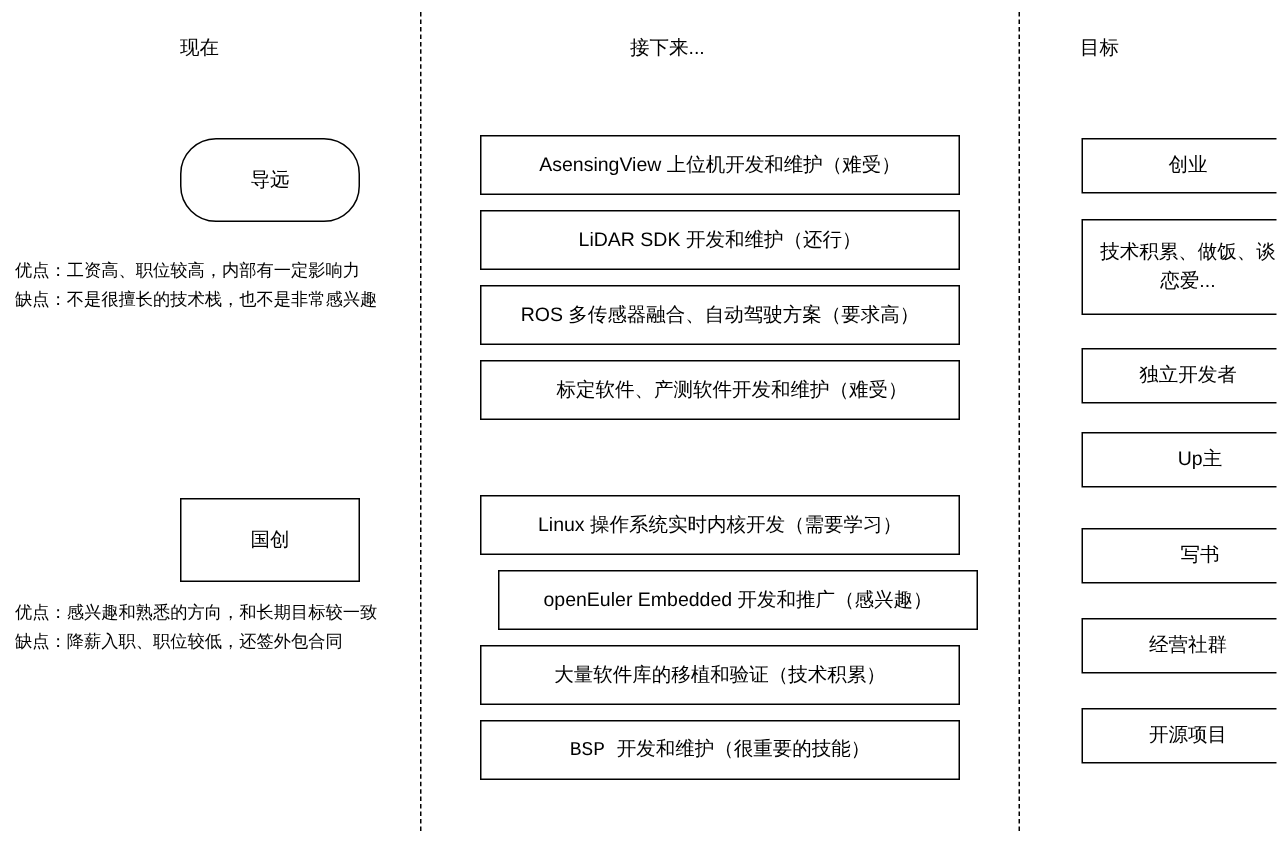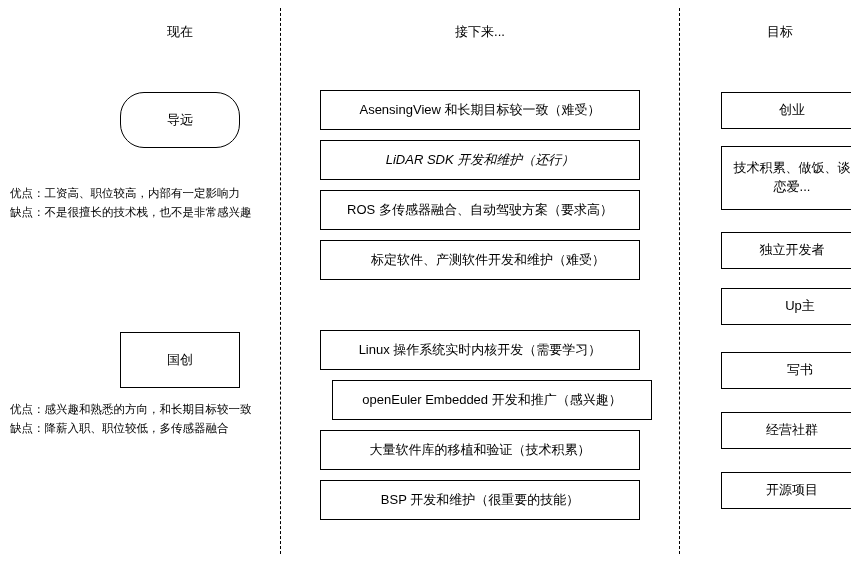--- a/index.html
+++ b/index.html
@@ -26,21 +26,21 @@
     height: 546px;
     width: 0;
     border-left: 1px dashed #000000;
   }
   .divider.d1 { left: 280px; }
   .divider.d2 { left: 679px; }
 
   .col-title {
     position: absolute;
     font-size: 13px;
-    text-align: center;
+    text-align: left;
     white-space: nowrap;
   }
   .col-title.t1 { left: 120px; top: 23px; width: 120px; }
   .col-title.t2 { left: 420px; top: 23px; width: 120px; }
   .col-title.t3 { left: 720px; top: 23px; width: 120px; }
 
   .box {
     position: absolute;
     border: 1px solid #000000;
     background: #ffffff;
@@ -63,21 +63,21 @@
   .box.left.l2 { top: 332px; }
 
   .notes {
     position: absolute;
     left: 10px;
     width: 262px;
     font-size: 11.5px;
     line-height: 1.65;
     white-space: pre-line;
   }
-  .notes.n1 { top: 184px; }
+  .notes.n1 { top: 172px; }
   .notes.n2 { top: 400px; }
 
   
   .box.mid {
     left: 320px;
     width: 320px;
     height: 40px;
   }
 
   
@@ -97,31 +97,31 @@
   <div class="col-title t1">现在</div>
   <div class="col-title t2">接下来...</div>
   <div class="col-title t3">目标</div>
 
   <div class="box left l1">导远</div>
   <div class="notes n1">优点：工资高、职位较高，内部有一定影响力
 缺点：不是很擅长的技术栈，也不是非常感兴趣</div>
 
   <div class="box left l2">国创</div>
   <div class="notes n2">优点：感兴趣和熟悉的方向，和长期目标较一致
-缺点：降薪入职、职位较低，多传感器融合</div>
+缺点：降薪入职、职位较低，还签外包合同</div>
 
-  <div class="box mid" style="top:90px;">AsensingView 和长期目标较一致（难受）</div>
-  <div class="box mid" style="top:140px;font-style:italic;">LiDAR SDK 开发和维护（还行）</div>
+  <div class="box mid" style="top:90px;">AsensingView 上位机开发和维护（难受）</div>
+  <div class="box mid" style="top:140px;">LiDAR SDK 开发和维护（还行）</div>
   <div class="box mid" style="top:190px;">ROS 多传感器融合、自动驾驶方案（要求高）</div>
   <div class="box mid" style="top:240px;padding-left:16px;">标定软件、产测软件开发和维护（难受）</div>
 
   <div class="box mid" style="top:330px;">Linux 操作系统实时内核开发（需要学习）</div>
   <div class="box mid" style="top:380px;margin-left:12px;">openEuler Embedded 开发和推广（感兴趣）</div>
   <div class="box mid" style="top:430px;">大量软件库的移植和验证（技术积累）</div>
-  <div class="box mid" style="top:480px;">BSP 开发和维护（很重要的技能）</div>
+  <div class="box mid" style="top:480px;font-family:Liberation Mono, monospace;">BSP 开发和维护（很重要的技能）</div>
 
   <div class="box right" style="top:92px;height:37px;">创业</div>
   <div class="box right" style="top:146px;height:64px;padding:0 10px;">技术积累、做饭、谈恋爱...</div>
   <div class="box right" style="top:232px;height:37px;">独立开发者</div>
   <div class="box right" style="top:288px;height:37px;padding-left:16px;">Up主</div>
   <div class="box right" style="top:352px;height:37px;padding-left:16px;">写书</div>
   <div class="box right" style="top:412px;height:37px;">经营社群</div>
   <div class="box right" style="top:472px;height:37px;">开源项目</div>
 
 </div>

